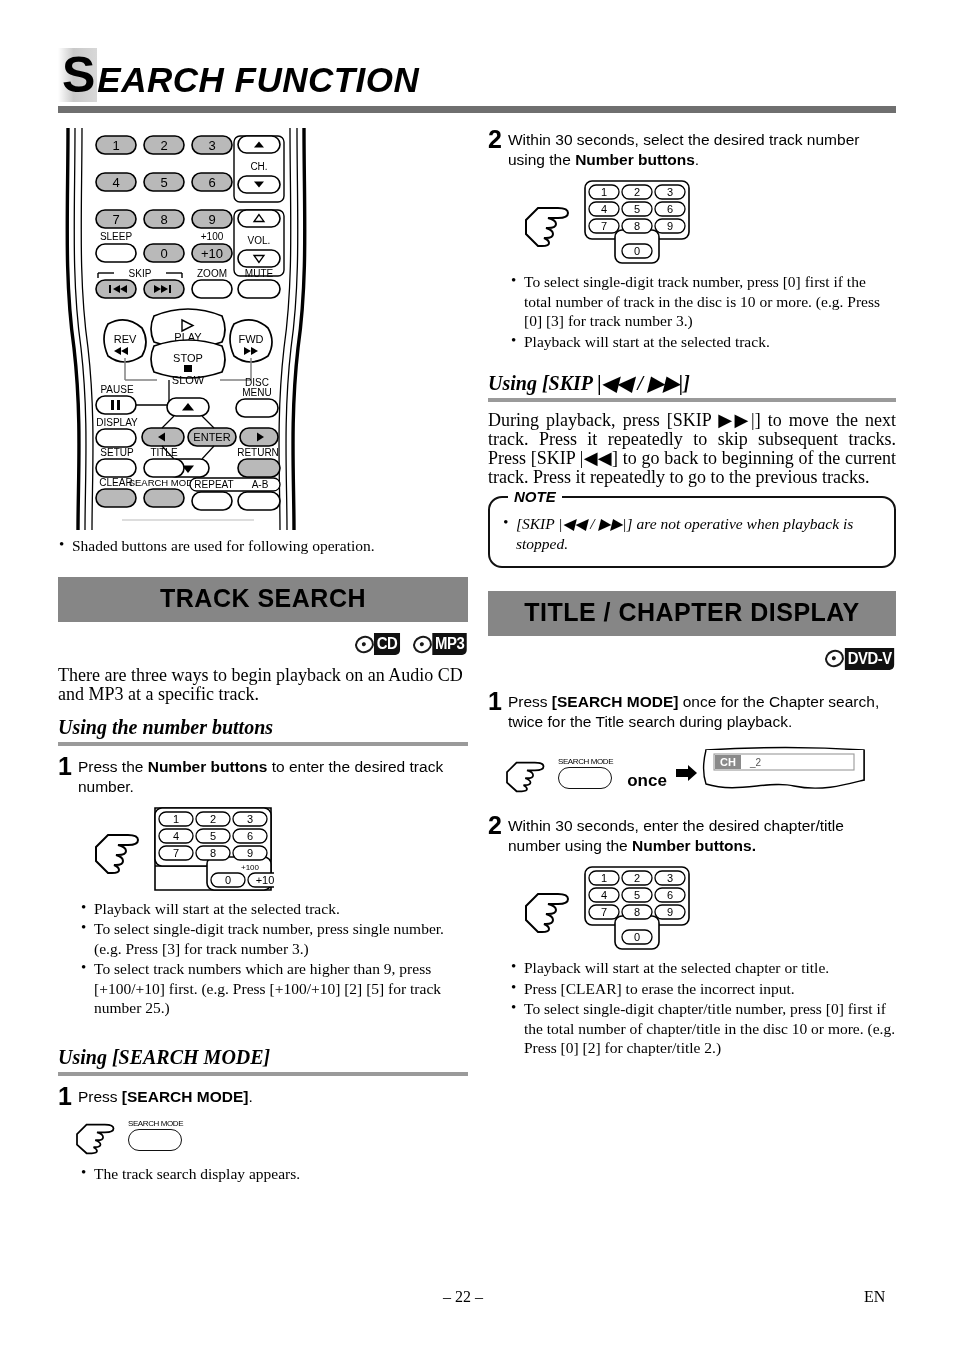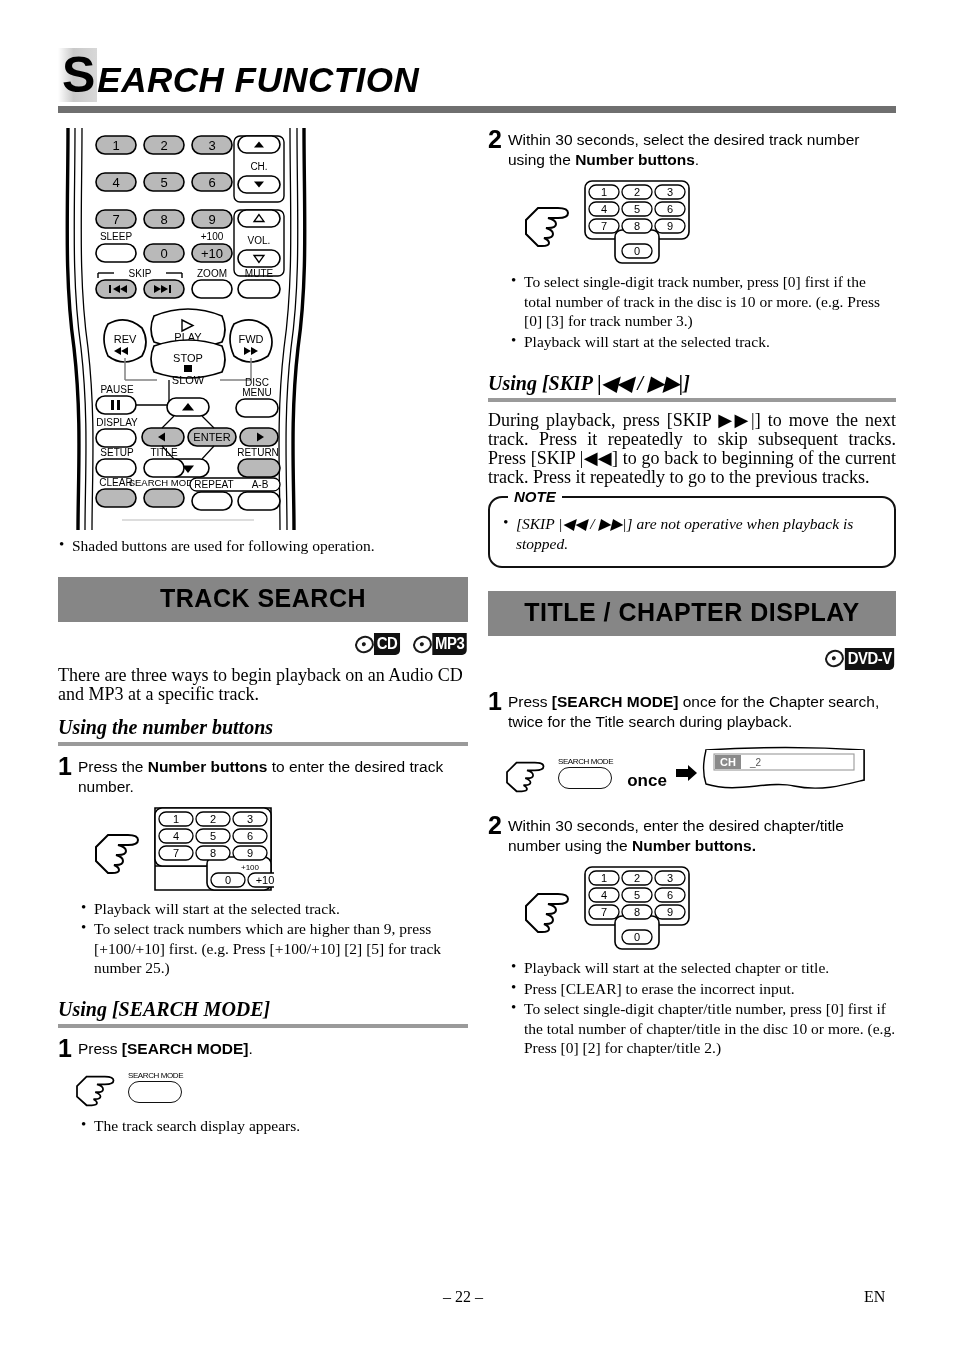--- a/index.html
+++ b/index.html
@@ -403,24 +403,25 @@
           <rect x="59" y="68" width="34" height="14" rx="7" fill="#fff" stroke="#000" stroke-width="1.3"></rect>
             <text x="76" y="79">0</text>
           <rect x="96" y="68" width="34" height="14" rx="7" fill="#fff" stroke="#000" stroke-width="1.3"></rect>
             <text x="113" y="79">+10</text>
         </g>
       </svg>
     </div>
 
     <ul class="bullet-list" style="margin-left:22px;">
       <li>Playback will start at the selected track.</li>
+      <li>To select single-digit track number, press single number. (e.g. Press [3] for track number 3.)</li>
       <li>To select track numbers which are higher than 9, press [+100/+10] first. (e.g. Press [+100/+10] [2] [5] for track number 25.)</li>
     </ul>
 
-    <div class="subhead" style="margin-top:20px;">Using [SEARCH MODE]</div>
+    <div class="subhead" style="margin-top:28px;">Using [SEARCH MODE]</div>
     <div class="subhead-rule"></div>
 
     <div class="step">
       <span class="step-num">1</span>
       <span class="step-txt"><span>Press </span><b class="sans">[SEARCH MODE]</b><span>.</span></span>
     </div>
 
     <div class="fig-row smbtn-wrap" style="margin-left:14px;">
       <svg class="hand" width="50" height="40" viewBox="0 0 54 46">
         <path d="M4,22 L15,11 L36,11 Q46,11 46,15.5 Q46,20 36,20 L27,20 Q34,22 34,25.5 Q34,29 27,29 L25,29 Q31,31 31,34 Q31,37 25,37 L23,37 Q27,39 27,41.5 Q27,44 21,44 L15,44 L4,34 Z" fill="#fff" stroke="#000" stroke-width="2"></path>

